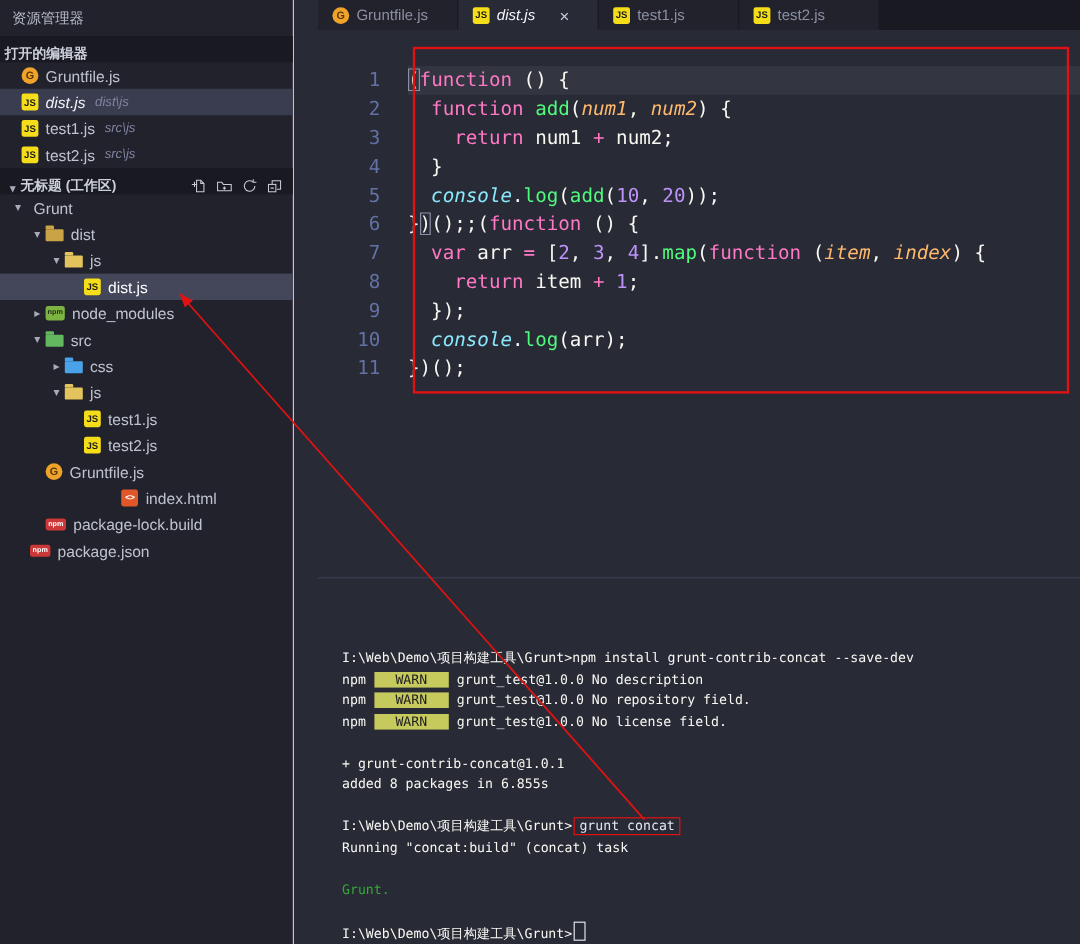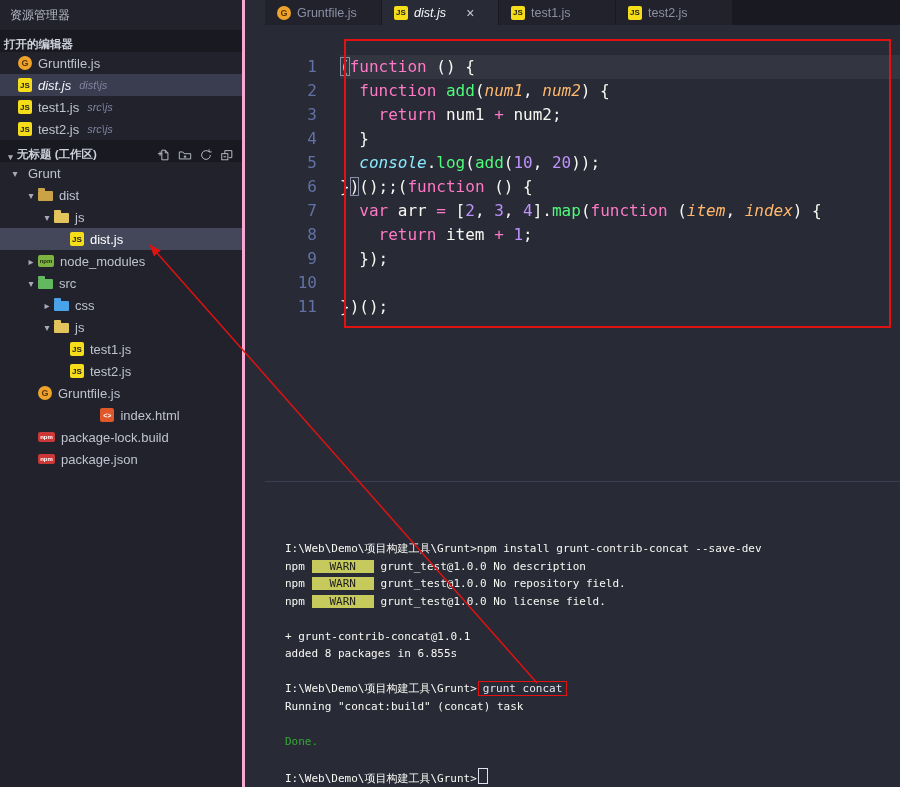--- a/index.html
+++ b/index.html
@@ -6,21 +6,21 @@
   body{
     width:900px;height:787px;overflow:hidden;position:relative;
     background:var(--editor-bg,#282a36);
     font-family:"Liberation Sans",sans-serif;
   }
   .app{position:absolute;inset:0}
 
   
   .sidebar{position:absolute;left:0;top:0;width:245px;height:100%;
     background:var(--sidebar-bg,#21222c);color:#c3c7d3;font-size:13px;
-    border-right:3px solid #f9a8d4;box-sizing:border-box}
+    border-right:1px solid #f9a8d4;box-sizing:border-box}
   .sidebar-title{padding:7px 0 6px 10px;font-size:12px;color:#b8bdc9}
   .section-header{height:22px;background:#191a21;display:flex;align-items:flex-end;
     font-weight:700;font-size:11.5px;color:#ccd0da;padding-left:4px;cursor:pointer}
   .section-header .chev{width:13px;text-align:center;font-size:9px;color:#aab;flex:none}
   .hdr-actions{margin-left:auto;display:flex;gap:7px;align-items:center;margin-right:8px;color:#c7cbd6}
   .hdr-actions svg{display:block;cursor:pointer}
   .row{height:22px;display:flex;align-items:center;cursor:pointer;white-space:nowrap;color:#bfc3cf}
   .oe-row{padding-left:18px}
   .oe-row.active{background:#3a3d4f;color:#f2f3f7;font-style:italic}
   .row .fname{margin-left:6px}
@@ -202,21 +202,21 @@
         <div class="row tree-row" style="padding-left: 24px; justify-content: center;">
           <span class="chevcell"></span>
           <span class="badge-html">&lt;&gt;</span>
           <span class="fname">index.html</span>
         </div>
         <div class="row tree-row" style="padding-left: 24px;">
           <span class="chevcell"></span>
           <span class="badge-npm">npm</span>
           <span class="fname">package-lock.build</span>
         </div>
-        <div class="row tree-row" style="padding-left: 24px;">
+        <div class="row tree-row" style="padding-left: 11px;">
           <span class="chevcell"></span>
           <span class="badge-npm">npm</span>
           <span class="fname">package.json</span>
         </div>
       </div>
   </aside>
 
   <div class="main">
     <div class="tabbar" id="tabs">
         <div class="tab">
@@ -269,20 +269,21 @@
         <div class="code-row">
           <div class="gutter">8</div>
           <div class="codeln"><span class="tk-w">    </span><span class="tk-p">return</span><span class="tk-w"> item </span><span class="tk-p">+</span><span class="tk-w"> </span><span class="tk-pu">1</span><span class="tk-w">;</span></div>
         </div>
         <div class="code-row">
           <div class="gutter">9</div>
           <div class="codeln"><span class="tk-w">  });</span></div>
         </div>
         <div class="code-row">
           <div class="gutter">10</div>
+          <div class="codeln"><span class="tk-w">  </span><span class="tk-cy">console</span><span class="tk-w">.</span><span class="tk-g">log</span><span class="tk-w">(</span><span class="tk-w">arr</span><span class="tk-w">);</span></div>
         </div>
         <div class="code-row">
           <div class="gutter">11</div>
           <div class="codeln"><span class="tk-w">})();</span></div>
         </div>
       </div>
   </div>
 
   <div class="panel">
     <div class="terminal" id="terminal">
@@ -290,21 +291,21 @@
         <div class="term-line"><span class="tk-w">npm </span><span class="tk-warn">WARN</span><span class="tk-w"> grunt_test@1.0.0 No description</span></div>
         <div class="term-line"><span class="tk-w">npm </span><span class="tk-warn">WARN</span><span class="tk-w"> grunt_test@1.0.0 No repository field.</span></div>
         <div class="term-line"><span class="tk-w">npm </span><span class="tk-warn">WARN</span><span class="tk-w"> grunt_test@1.0.0 No license field.</span></div>
         <div class="term-line"></div>
         <div class="term-line"><span class="tk-w">+ grunt-contrib-concat@1.0.1</span></div>
         <div class="term-line"><span class="tk-w">added 8 packages in 6.855s</span></div>
         <div class="term-line"></div>
         <div class="term-line"><span class="tk-w">I:\Web\Demo\项目构建工具\Grunt&gt;</span><span class="tk-box">grunt concat</span></div>
         <div class="term-line"><span class="tk-w">Running "concat:build" (concat) task</span></div>
         <div class="term-line"></div>
-        <div class="term-line"><span class="tk-green">Done.</span></div>
+        <div class="term-line"><span class="tk-green">Grunt.</span></div>
         <div class="term-line"></div>
         <div class="term-line"><span class="tk-w">I:\Web\Demo\项目构建工具\Grunt&gt;</span><span class="term-cursor"></span></div>
       </div>
   </div>
 
   <svg class="overlay" width="900" height="787" viewBox="0 0 900 787">
     <defs>
       <marker id="arrowhead" markerWidth="10" markerHeight="8" refX="7.5" refY="3" orient="auto">
         <path d="M0 0 L8 3 L0 6 Z" fill="#e01212"></path>
       </marker>

